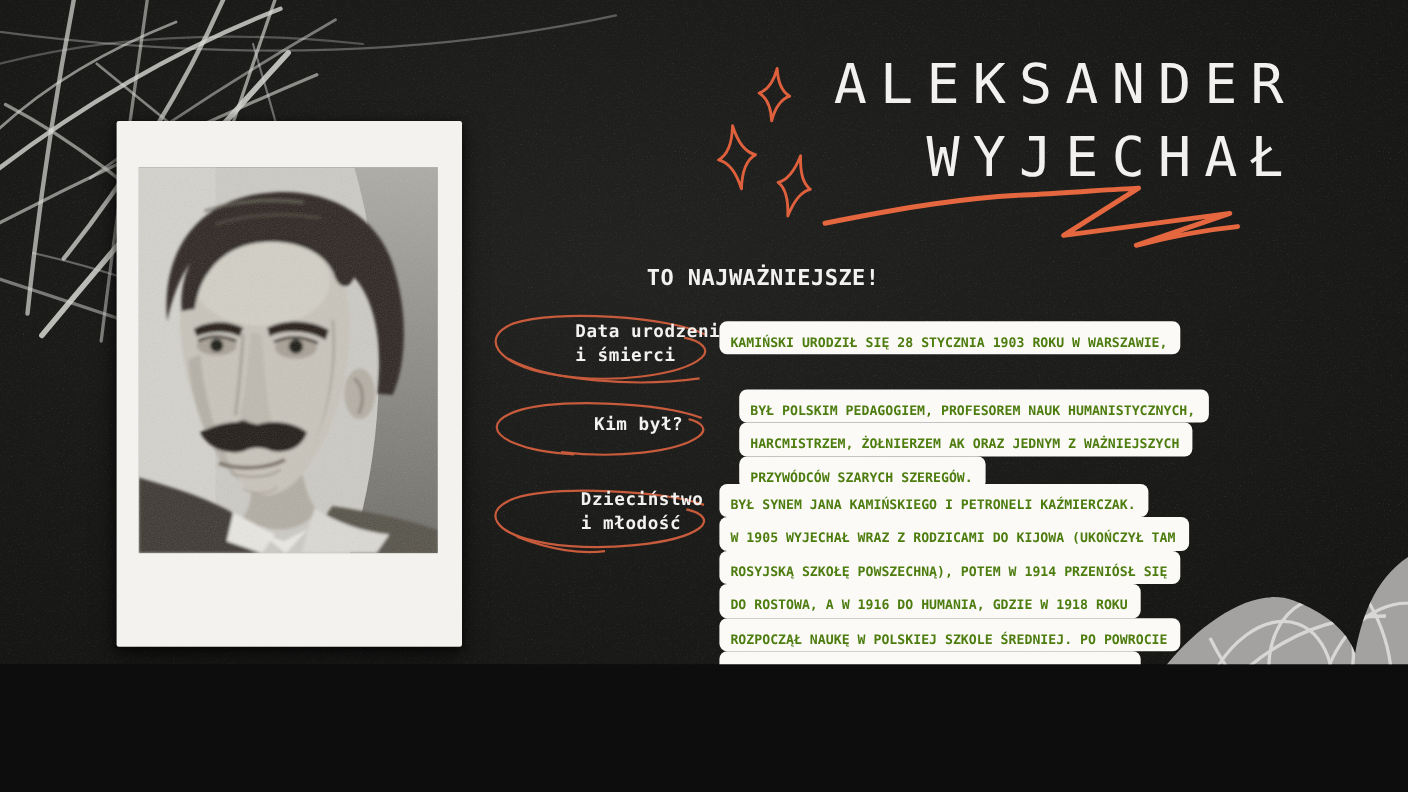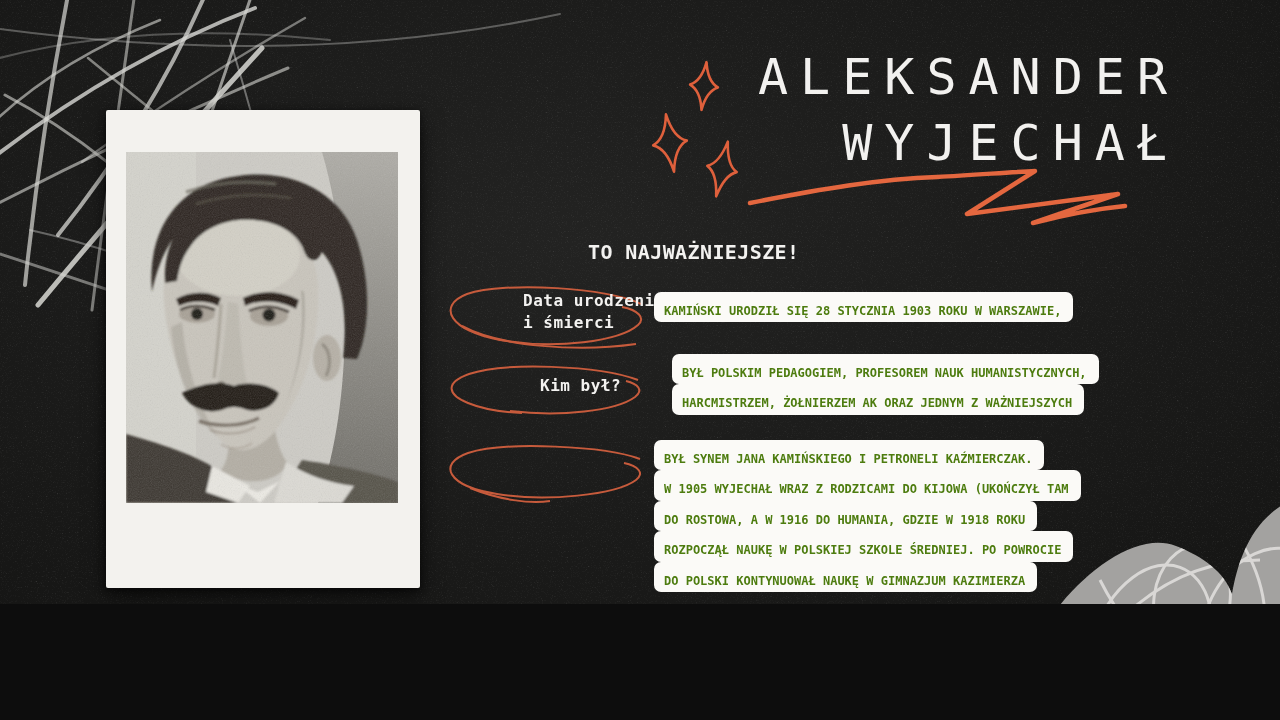--- a/index.html
+++ b/index.html
@@ -193,33 +193,36 @@
 
   <div class="title">
     <div>ALEKSANDER</div>
     <div>WYJECHAŁ</div>
   </div>
 
   <div class="heading">TO NAJWAŻNIEJSZE!</div>
 
   <div class="label label-1"><span>Data urodzenia</span><br><span>i śmierci</span></div>
   <div class="label label-2"><span>Kim był?</span></div>
+  <div class="label label-3"><span>Dzieciństwo</span><br><span>i młodość</span></div>
 
   <div class="block block-1">
     <div class="hl-line">KAMIŃSKI URODZIŁ SIĘ 28 STYCZNIA 1903 ROKU W WARSZAWIE,</div>
   </div>
 
   <div class="block block-2">
     <div class="hl-line">BYŁ POLSKIM PEDAGOGIEM, PROFESOREM NAUK HUMANISTYCZNYCH,</div>
     <div class="hl-line">HARCMISTRZEM, ŻOŁNIERZEM AK ORAZ JEDNYM Z WAŻNIEJSZYCH</div>
+    <div class="hl-line">PRZYWÓDCÓW SZARYCH SZEREGÓW.</div>
   </div>
 
   <div class="block block-3">
     <div class="hl-line">BYŁ SYNEM JANA KAMIŃSKIEGO I PETRONELI KAŹMIERCZAK.</div>
     <div class="hl-line">W 1905 WYJECHAŁ WRAZ Z RODZICAMI DO KIJOWA (UKOŃCZYŁ TAM</div>
+    <div class="hl-line">ROSYJSKĄ SZKOŁĘ POWSZECHNĄ), POTEM W 1914 PRZENIÓSŁ SIĘ</div>
     <div class="hl-line">DO ROSTOWA, A W 1916 DO HUMANIA, GDZIE W 1918 ROKU</div>
     <div class="hl-line">ROZPOCZĄŁ NAUKĘ W POLSKIEJ SZKOLE ŚREDNIEJ. PO POWROCIE</div>
     <div class="hl-line">DO POLSKI KONTYNUOWAŁ NAUKĘ W GIMNAZJUM KAZIMIERZA</div>
   </div>
 
   <svg class="layer z30" width="1280" height="720">
     <defs>
       <clipPath id="heartLclip">
         <path d="M1148,940 C1000,798 1014,664 1056,610 C1090,566 1140,532 1176,546 C1204,557 1224,572 1232,594 C1238,560 1252,516 1296,498 C1356,474 1432,520 1442,606 C1452,706 1376,822 1148,940 Z"></path>
       </clipPath>

